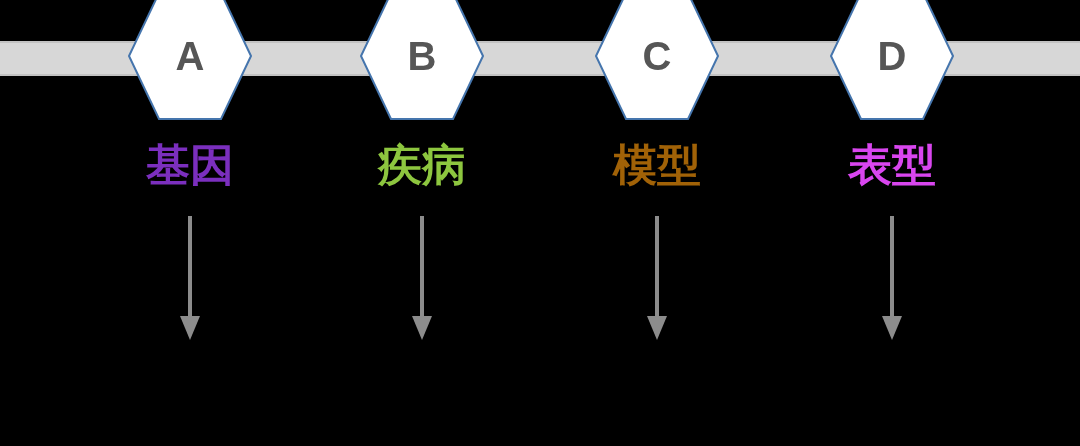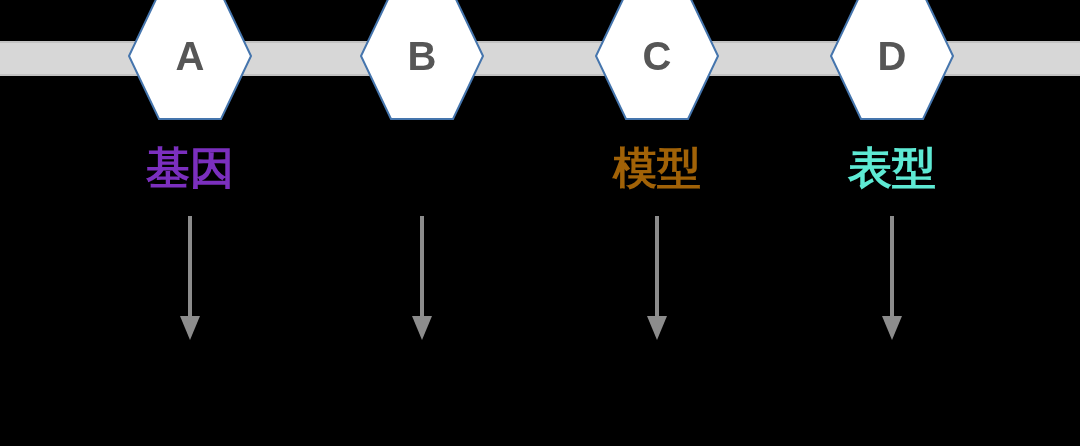--- a/index.html
+++ b/index.html
@@ -69,21 +69,21 @@
   
   .cat-label {
     position: absolute;
     top: 142px;
     width: 240px;
     margin-left: -120px;
     text-align: center;
     font-size: 44px;
     font-weight: bold;
     line-height: 52px;
-    font-family: Liberation Sans, sans-serif;
+    font-family: Liberation Mono, monospace;
     white-space: nowrap;
   }
 
   
   .down-arrow {
     position: absolute;
     top: 216px;
     margin-left: -12px;
     width: 24px;
     height: 126px;
@@ -119,22 +119,23 @@
   </div>
 
   <div class="hex-node" style="left:892px;">
     <svg width="124" height="128" viewBox="0 0 124 128">
       <polygon points="31,1 93,1 123,64 93,127 31,127 1,64" fill="#ffffff" stroke="#4575ad" stroke-width="2"></polygon>
     </svg>
     <div class="hex-letter">D</div>
   </div>
 
   <div class="cat-label" style="left:190px;color:#7b2fbe;">基因</div>
+  <div class="cat-label" style="left:422px;color:#8dc63f;">疾病</div>
   <div class="cat-label" style="left:657px;color:#a16207;">模型</div>
-  <div class="cat-label" style="left:892px;color:#5eead4;">表型</div>
+  <div class="cat-label" style="left:892px;color:#d946ef;">表型</div>
 
   <div class="down-arrow" style="left:190px;">
     <svg width="24" height="126" viewBox="0 0 24 126">
       <line x1="12" y1="0" x2="12" y2="108" stroke="#8c8c8c" stroke-width="4"></line>
       <polygon points="12,124 2,100 22,100" fill="#8c8c8c"></polygon>
     </svg>
   </div>
   <div class="down-arrow" style="left:422px;">
     <svg width="24" height="126" viewBox="0 0 24 126">
       <line x1="12" y1="0" x2="12" y2="108" stroke="#8c8c8c" stroke-width="4"></line>

